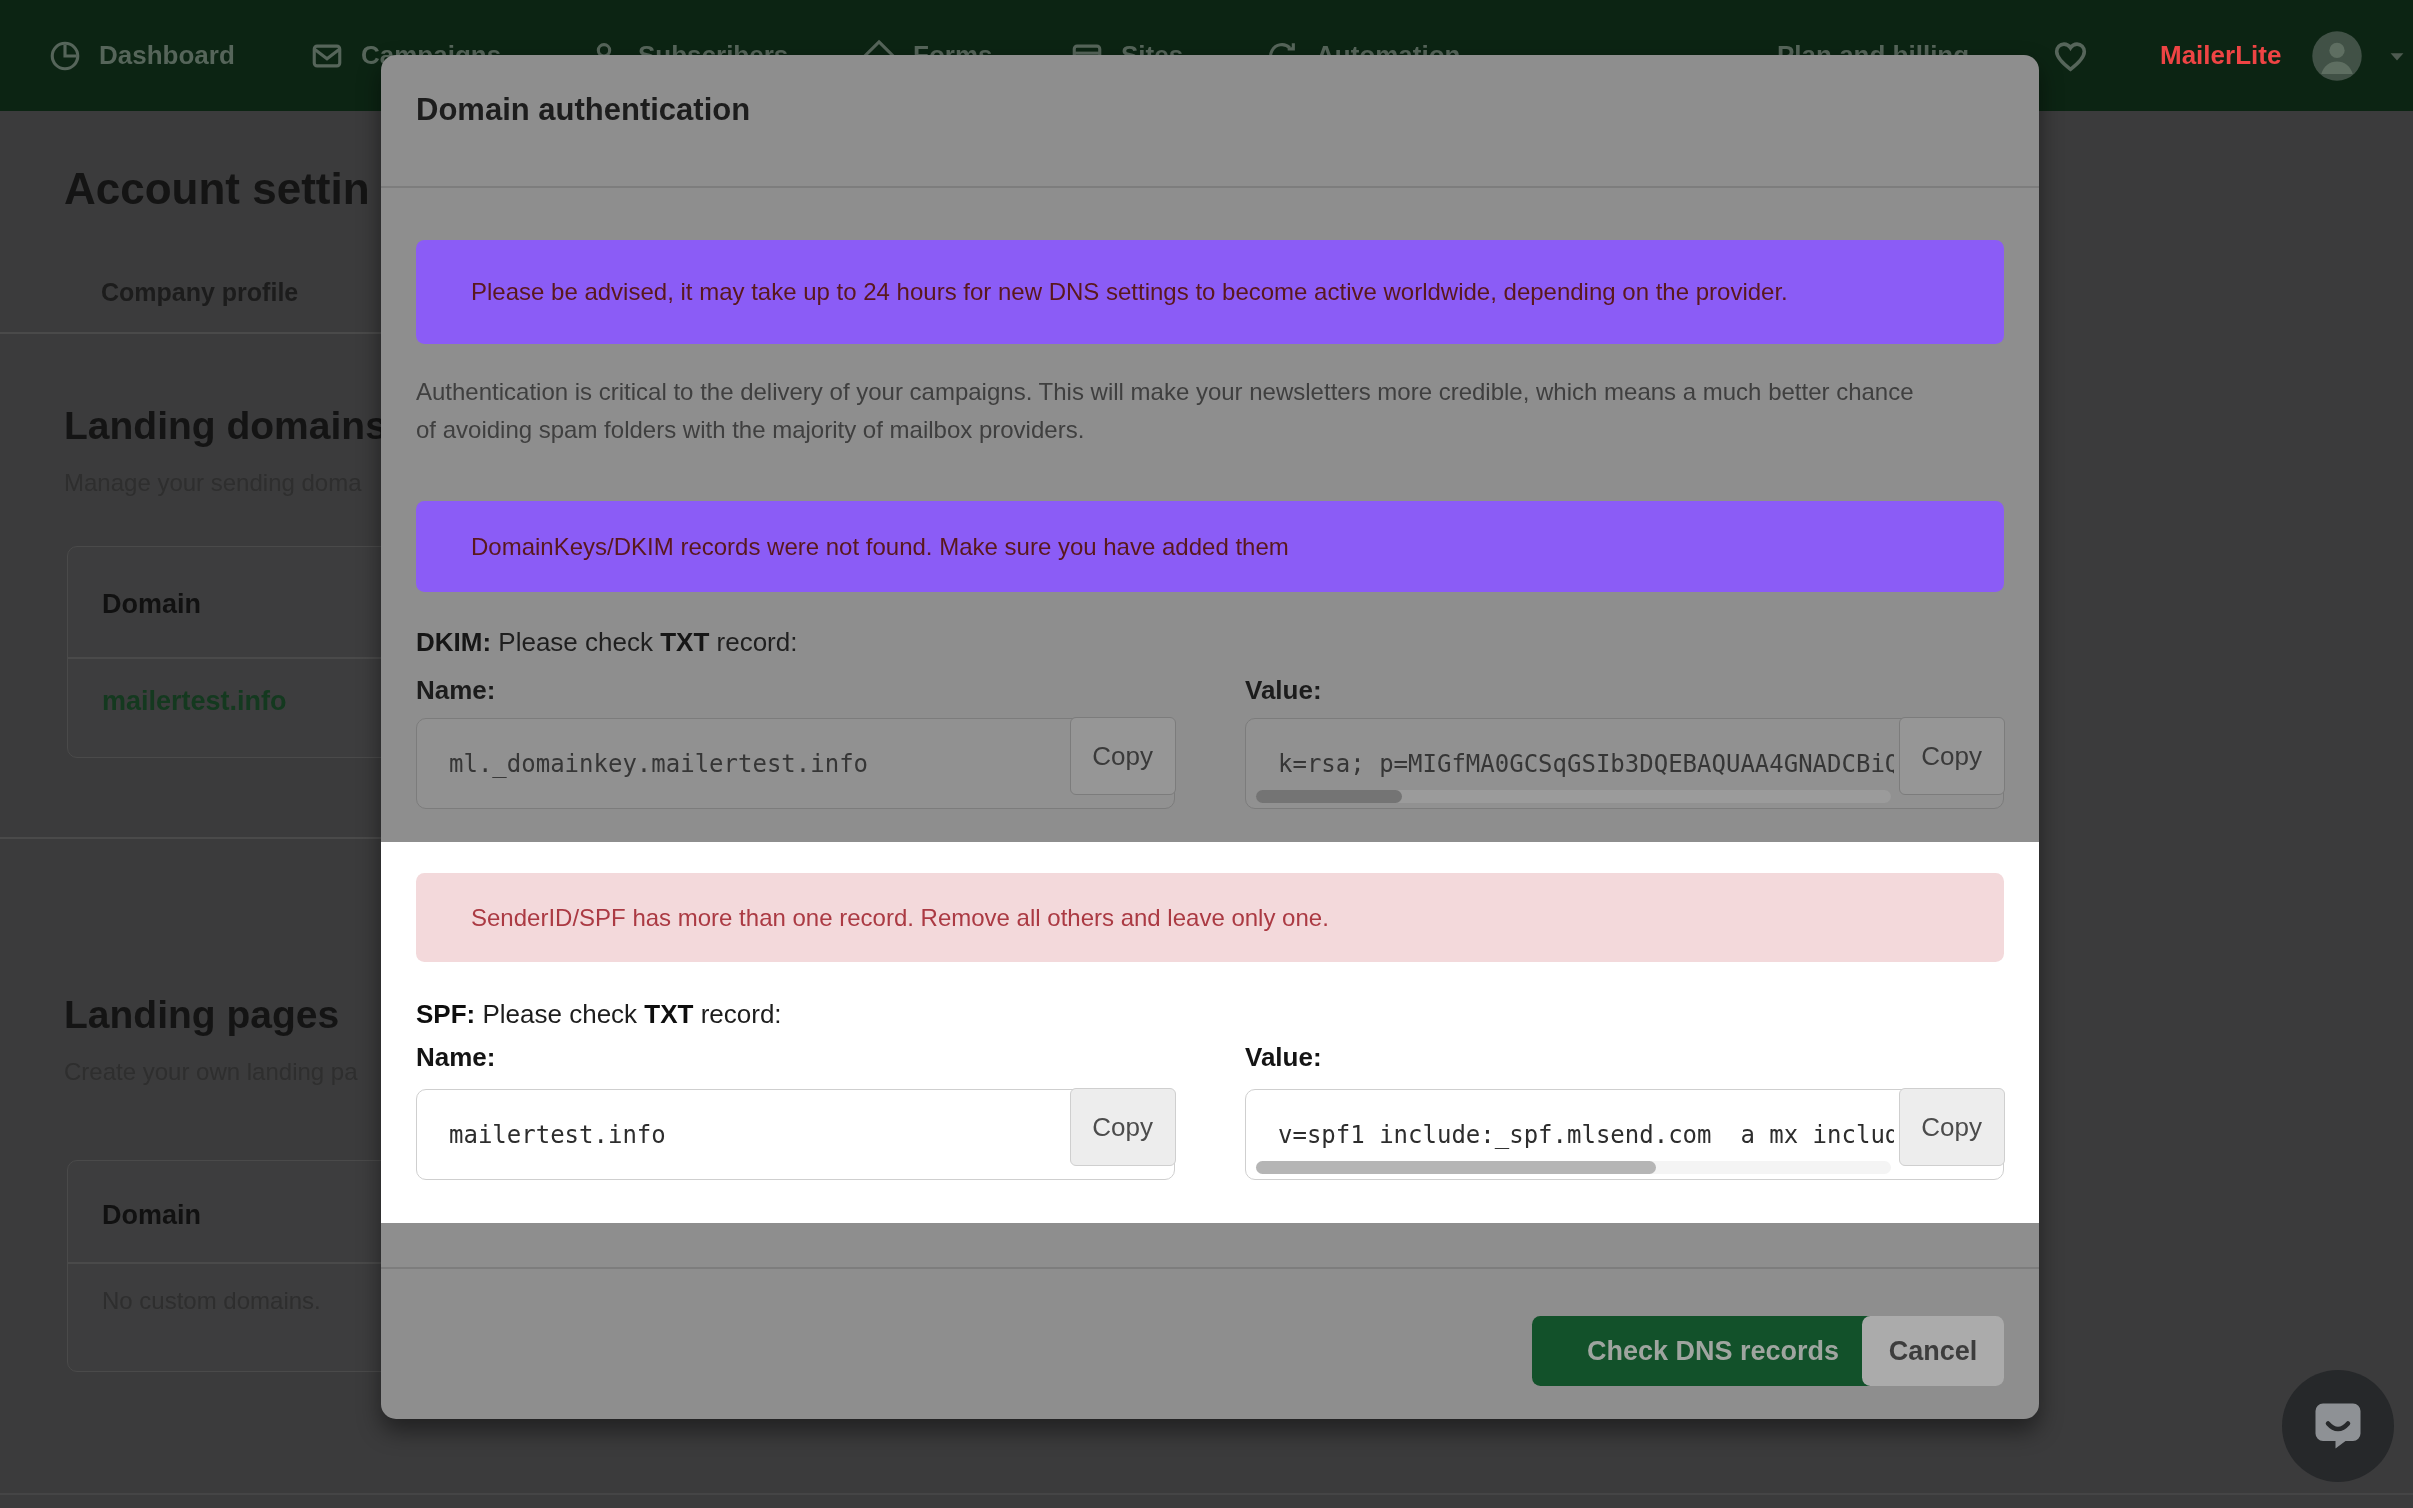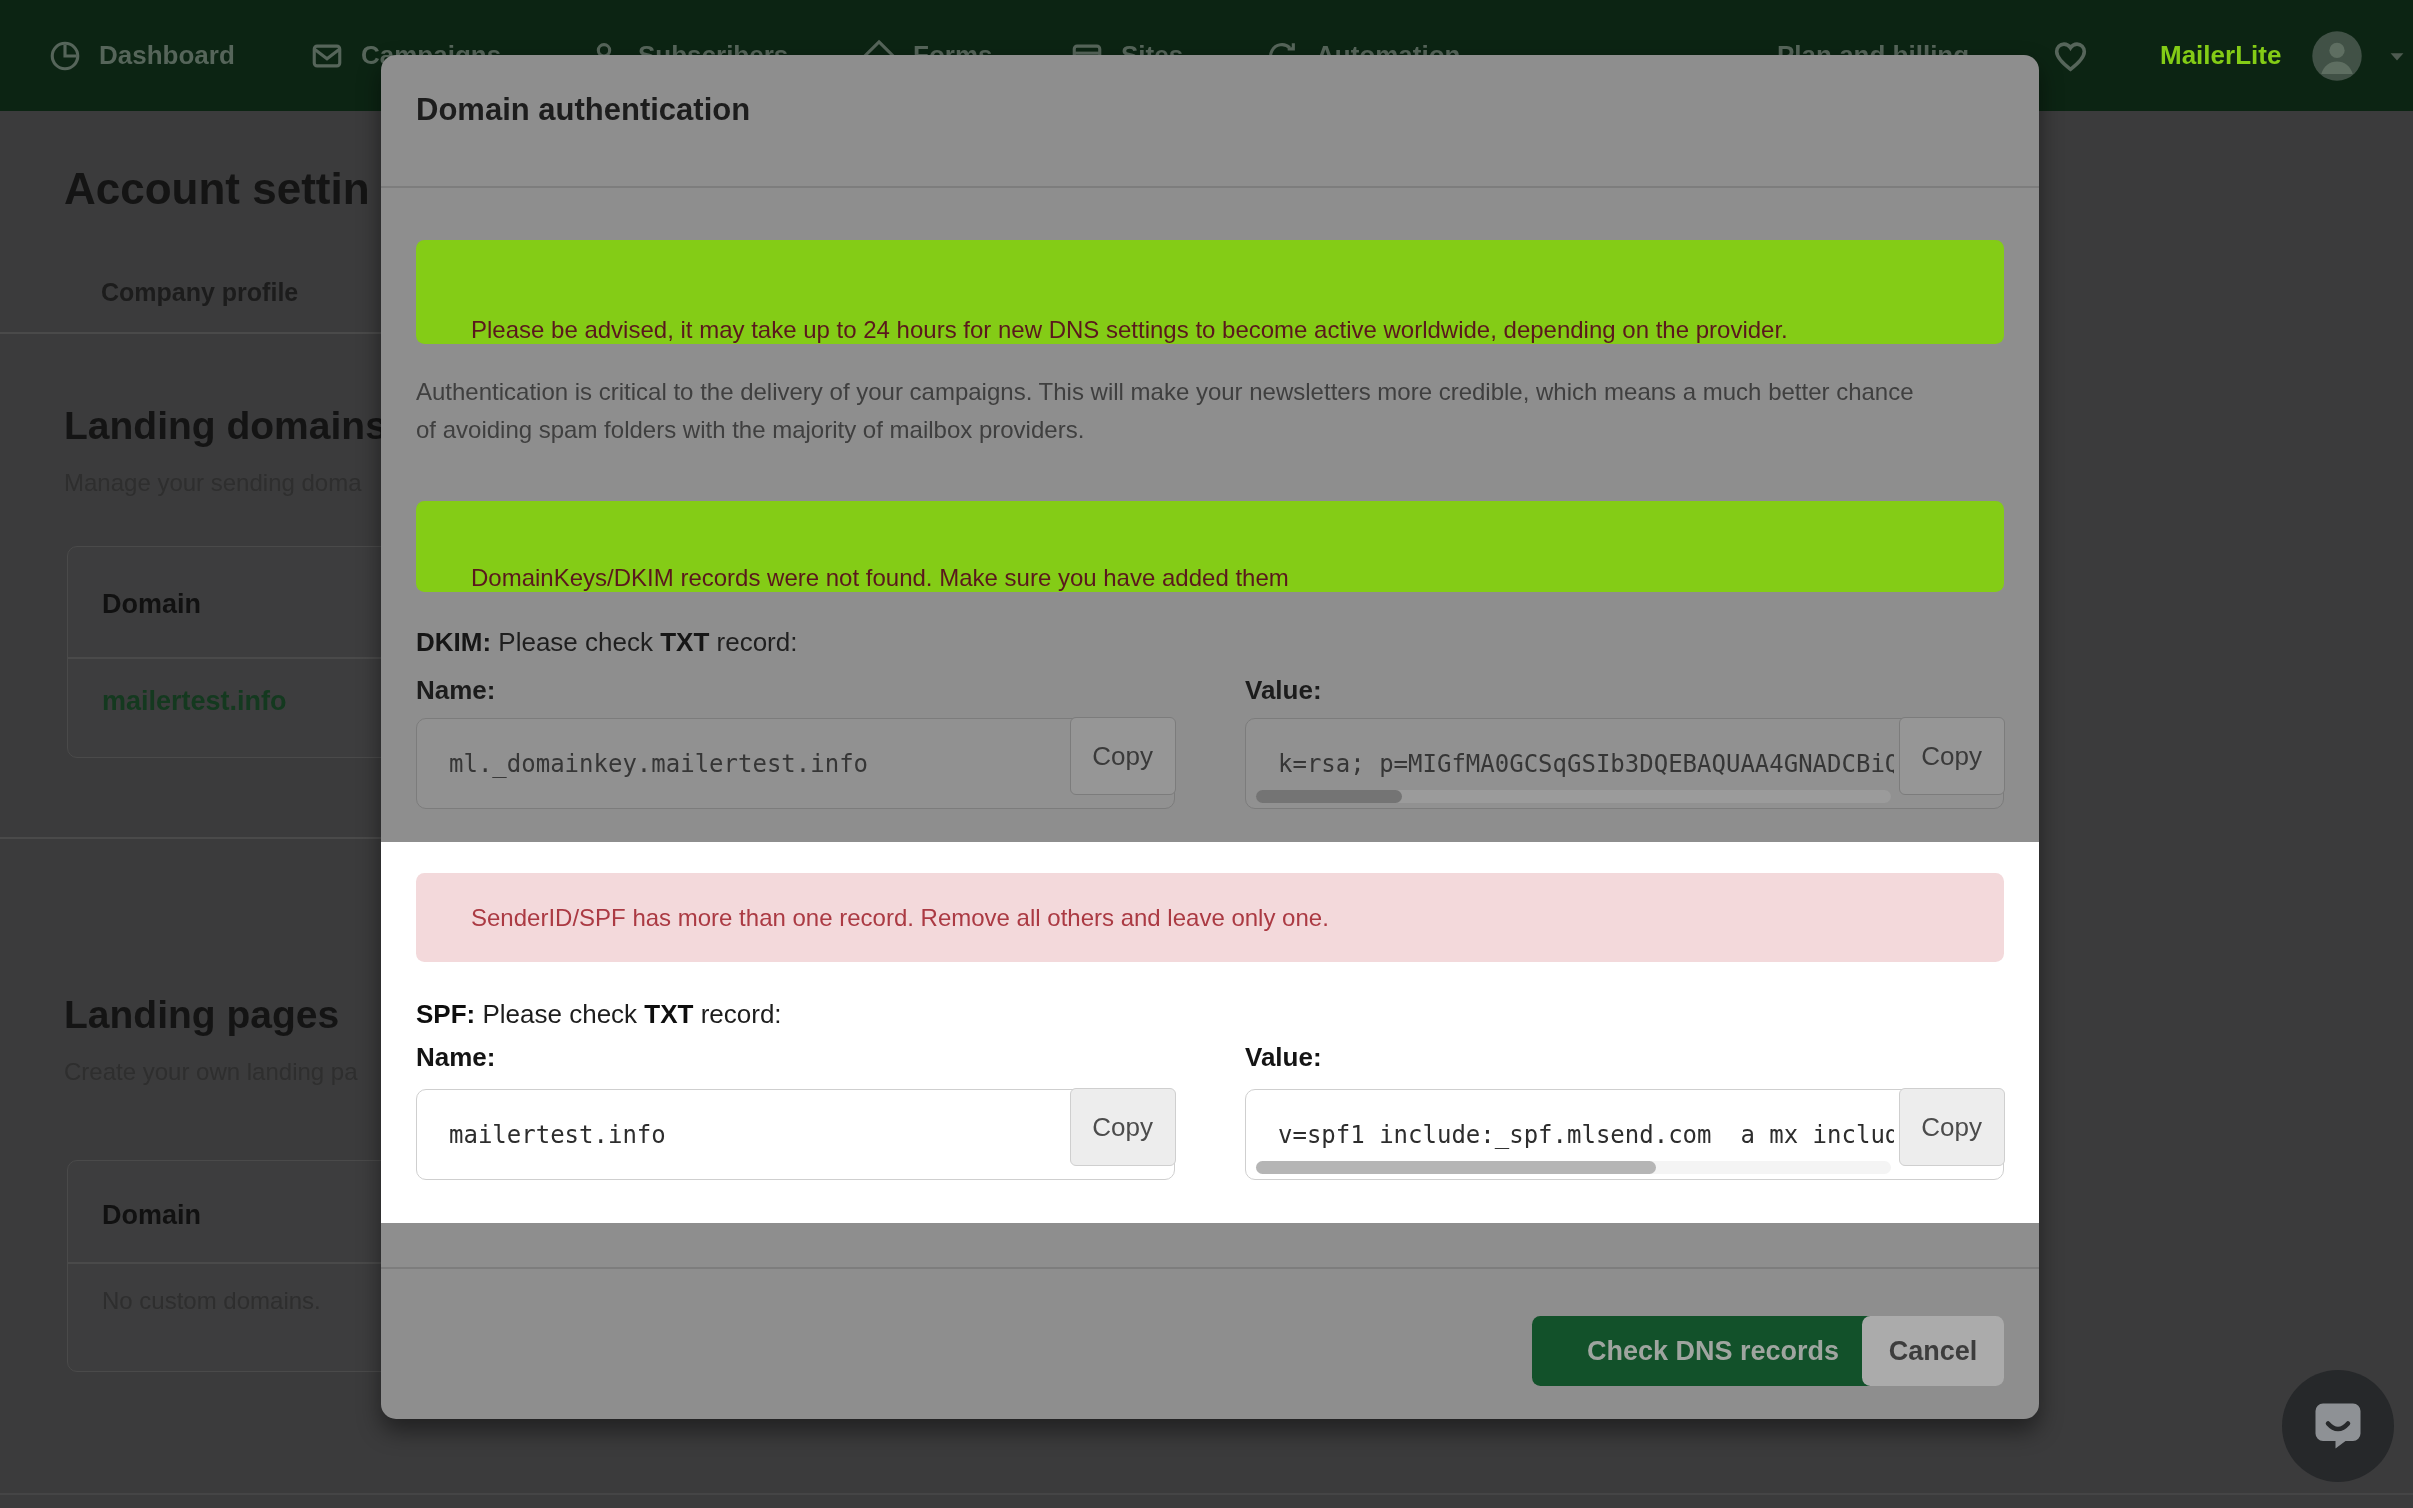--- a/index.html
+++ b/index.html
@@ -18,22 +18,22 @@
   .pg-tab{color:#1c1c1c;font-size:25px;font-weight:bold;white-space:nowrap;}
   .card{background:#3d3d3e;border:1.7px solid #4a4a4a;border-radius:10px;}
   .card-h{color:#111;font-size:27px;font-weight:bold;}
   .hline{background:#4a4a4a;height:1.7px;}
   .link-green{color:#14391f;font-size:27px;font-weight:bold;}
   
   #modal{left:381px;top:55px;width:1658px;height:1364px;background:#8e8e8e;
          border-radius:15px;box-shadow:0 11.7px 23.5px rgba(0,0,0,.45);}
   .m-title{color:#1d1d1d;font-size:31px;font-weight:bold;}
   .m-div{position:absolute;left:0;width:1658px;height:1.7px;background:#7d7d7d;}
-  .alert-dim{position:absolute;left:35px;width:1588px;background:#84cc16;border-radius:8.4px;
-             display:flex;align-items:flex-end;color:#5a181d;font-size:24px;padding-left:55px;box-sizing:border-box;}
+  .alert-dim{position:absolute;left:35px;width:1588px;background:#8b5cf6;border-radius:8.4px;
+             display:flex;align-items:center;color:#5a181d;font-size:24px;padding-left:55px;box-sizing:border-box;}
   .m-par{color:#3f3f3f;font-size:24px;line-height:38px;}
   .m-head{font-size:26px;color:#1f1f1f;white-space:pre;}
   .m-head .b{font-weight:bold;color:#161616;}
   .fld-label{font-size:26px;font-weight:bold;color:#1c1c1c;}
   .grp{position:absolute;height:91px;border-radius:10px;box-sizing:border-box;}
   .grp-dim{background:#919191;border:1.7px solid #7c7c7c;}
   .grp-lit{background:#ffffff;border:1.7px solid #cfcfcf;}
   .grp .val{position:absolute;left:32px;top:0;right:109px;height:100%;display:flex;align-items:center;
             overflow:hidden;font-family:"DejaVu Sans Mono",monospace;font-size:24px;white-space:pre;}
   .grp-dim .val{color:#363636;}
@@ -114,21 +114,21 @@
       <span>Automation</span>
     </div>
     <div class="nav-item" style="left:1777px;">
       <span>Plan and billing</span>
     </div>
     <div class="nav-item" style="left:2051px;">
       <svg class="navicon" style="width:39px;height:39px;" viewBox="0 0 24 24">
         <path d="M12 20.5C6 16 3.5 12.8 3.5 9.6 3.5 7 5.5 5 8 5c1.7 0 3.1.9 4 2.3C12.9 5.9 14.3 5 16 5c2.5 0 4.5 2 4.5 4.6 0 3.2-2.5 6.4-8.5 10.9z"></path>
       </svg>
     </div>
-    <div class="nav-item" style="left:2160px;color:#84cc16;align-items:center;">
+    <div class="nav-item" style="left:2160px;color:#ef4444;align-items:center;">
       <span>MailerLite</span>
       <svg style="width:54px;height:54px;margin-left:11.7px;" viewBox="0 0 24 24">
         <circle cx="12" cy="12" r="11" fill="#415146"></circle>
         <circle cx="12" cy="9.5" r="3.4" fill="#5e6e61"></circle>
         <path d="M5 20c1-3.6 3.8-5.6 7-5.6s6 2 7 5.6" fill="#5e6e61"></path>
       </svg>
       <svg style="width:22px;height:22px;margin-left:5px;" viewBox="0 0 24 24">
         <path d="M5 9l7 8 7-8z" fill="#4e5b51"></path>
       </svg>
     </div>

